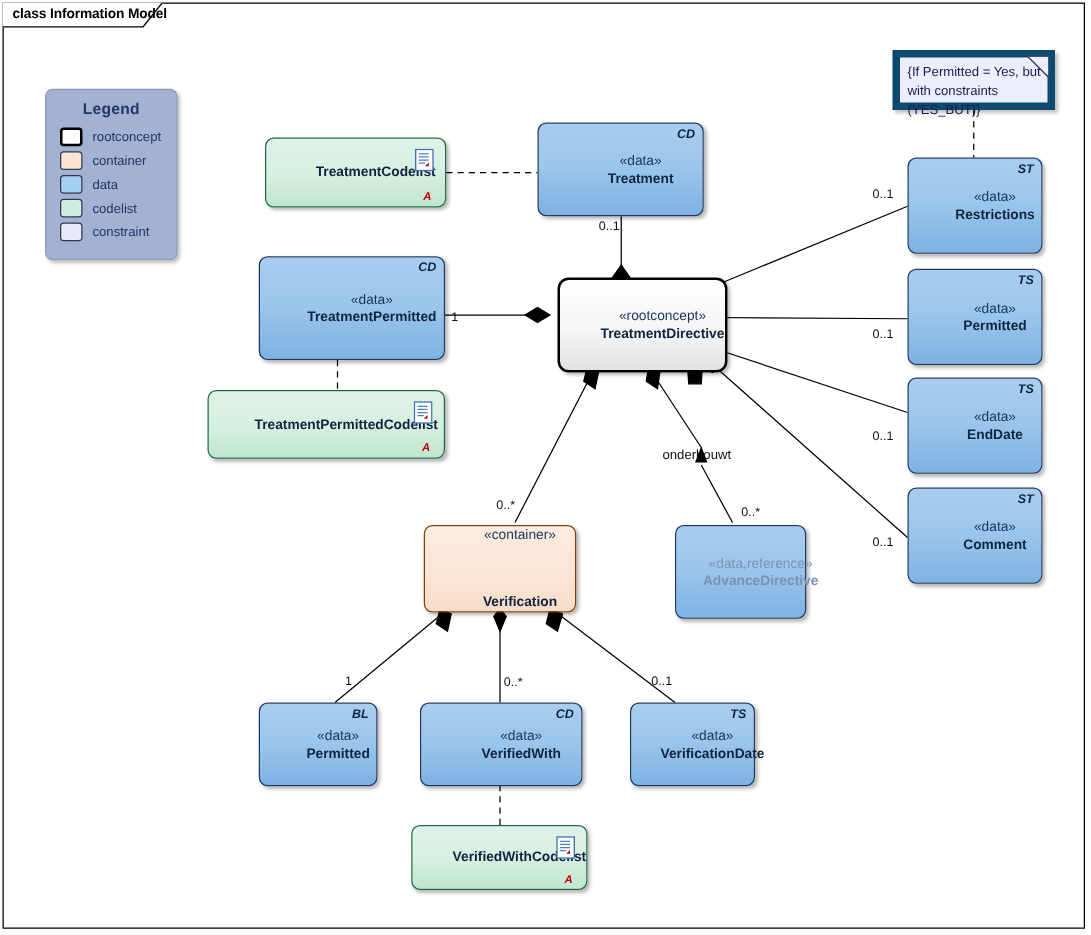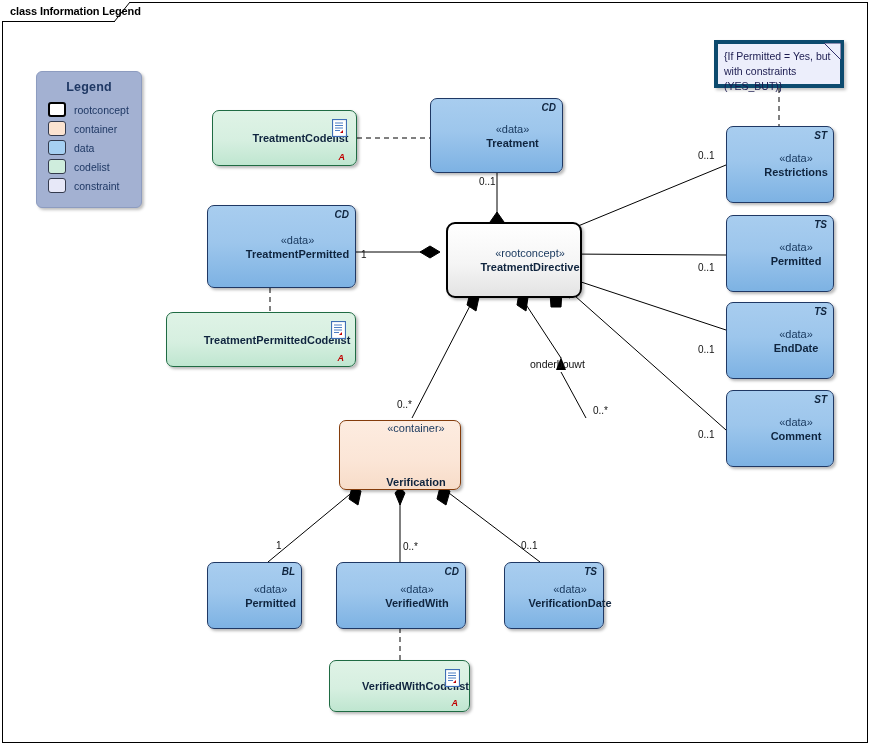--- a/index.html
+++ b/index.html
@@ -159,21 +159,21 @@
     font-style: italic;
     font-weight: bold;
     color: #c00000;
   }
 
   
   .note {
     position: absolute;
     box-sizing: border-box;
     background: #eceefb;
-    border: 4px solid #0c4a6e;
+    border: 6px solid #0c4a6e;
     box-shadow: 2px 2px 3px rgba(0,0,0,0.25);
   }
   .note .note-text {
     position: absolute;
     left: 6px;
     top: 5px;
     right: 5px;
     font-size: 10.5px;
     color: #1b1b4f;
     line-height: 15px;
@@ -255,21 +255,21 @@
 <div id="canvas">
 
   <div id="frame"></div>
   <div id="frame-tab">
     <div class="tab-body"></div>
     <div class="tab-slant">
       <svg width="17" height="20" viewBox="0 0 17 20">
         <path d="M0,20 L16,0" stroke="#000" stroke-width="1" fill="none"></path>
       </svg>
     </div>
-    <div id="frame-title">class Information Legend</div>
+    <div id="frame-title">class Information Model</div>
   </div>
 
   <svg id="links">
     <defs>
       <marker id="nav" markerWidth="10" markerHeight="10" refX="5" refY="5" orient="auto">
         <path d="M1,1 L9,5 L1,9" fill="none" stroke="#000" stroke-width="1"></path>
       </marker>
     </defs>
 
     <g stroke="#000000" stroke-width="1" fill="none">
@@ -433,20 +433,24 @@
     <div class="corner-type">ST</div>
     <div class="stereo">«data»</div>
     <div class="nname">Comment</div>
   </div>
 
   <div class="node container" style="left:339px; top:420px; width:122px; height:70px;">
     <div class="stereo">«container»</div>
     <div class="nname">Verification</div>
   </div>
 
+  <div class="node data reference" style="left:540px; top:420px; width:105px; height:75px;">
+    <div class="stereo">«data,reference»</div>
+    <div class="nname">AdvanceDirective</div>
+  </div>
 
   <div class="node data" style="left:207px; top:562px; width:95px; height:67px;">
     <div class="corner-type">BL</div>
     <div class="stereo">«data»</div>
     <div class="nname">Permitted</div>
   </div>
 
   <div class="node data" style="left:336px; top:562px; width:130px; height:67px;">
     <div class="corner-type">CD</div>
     <div class="stereo">«data»</div>

